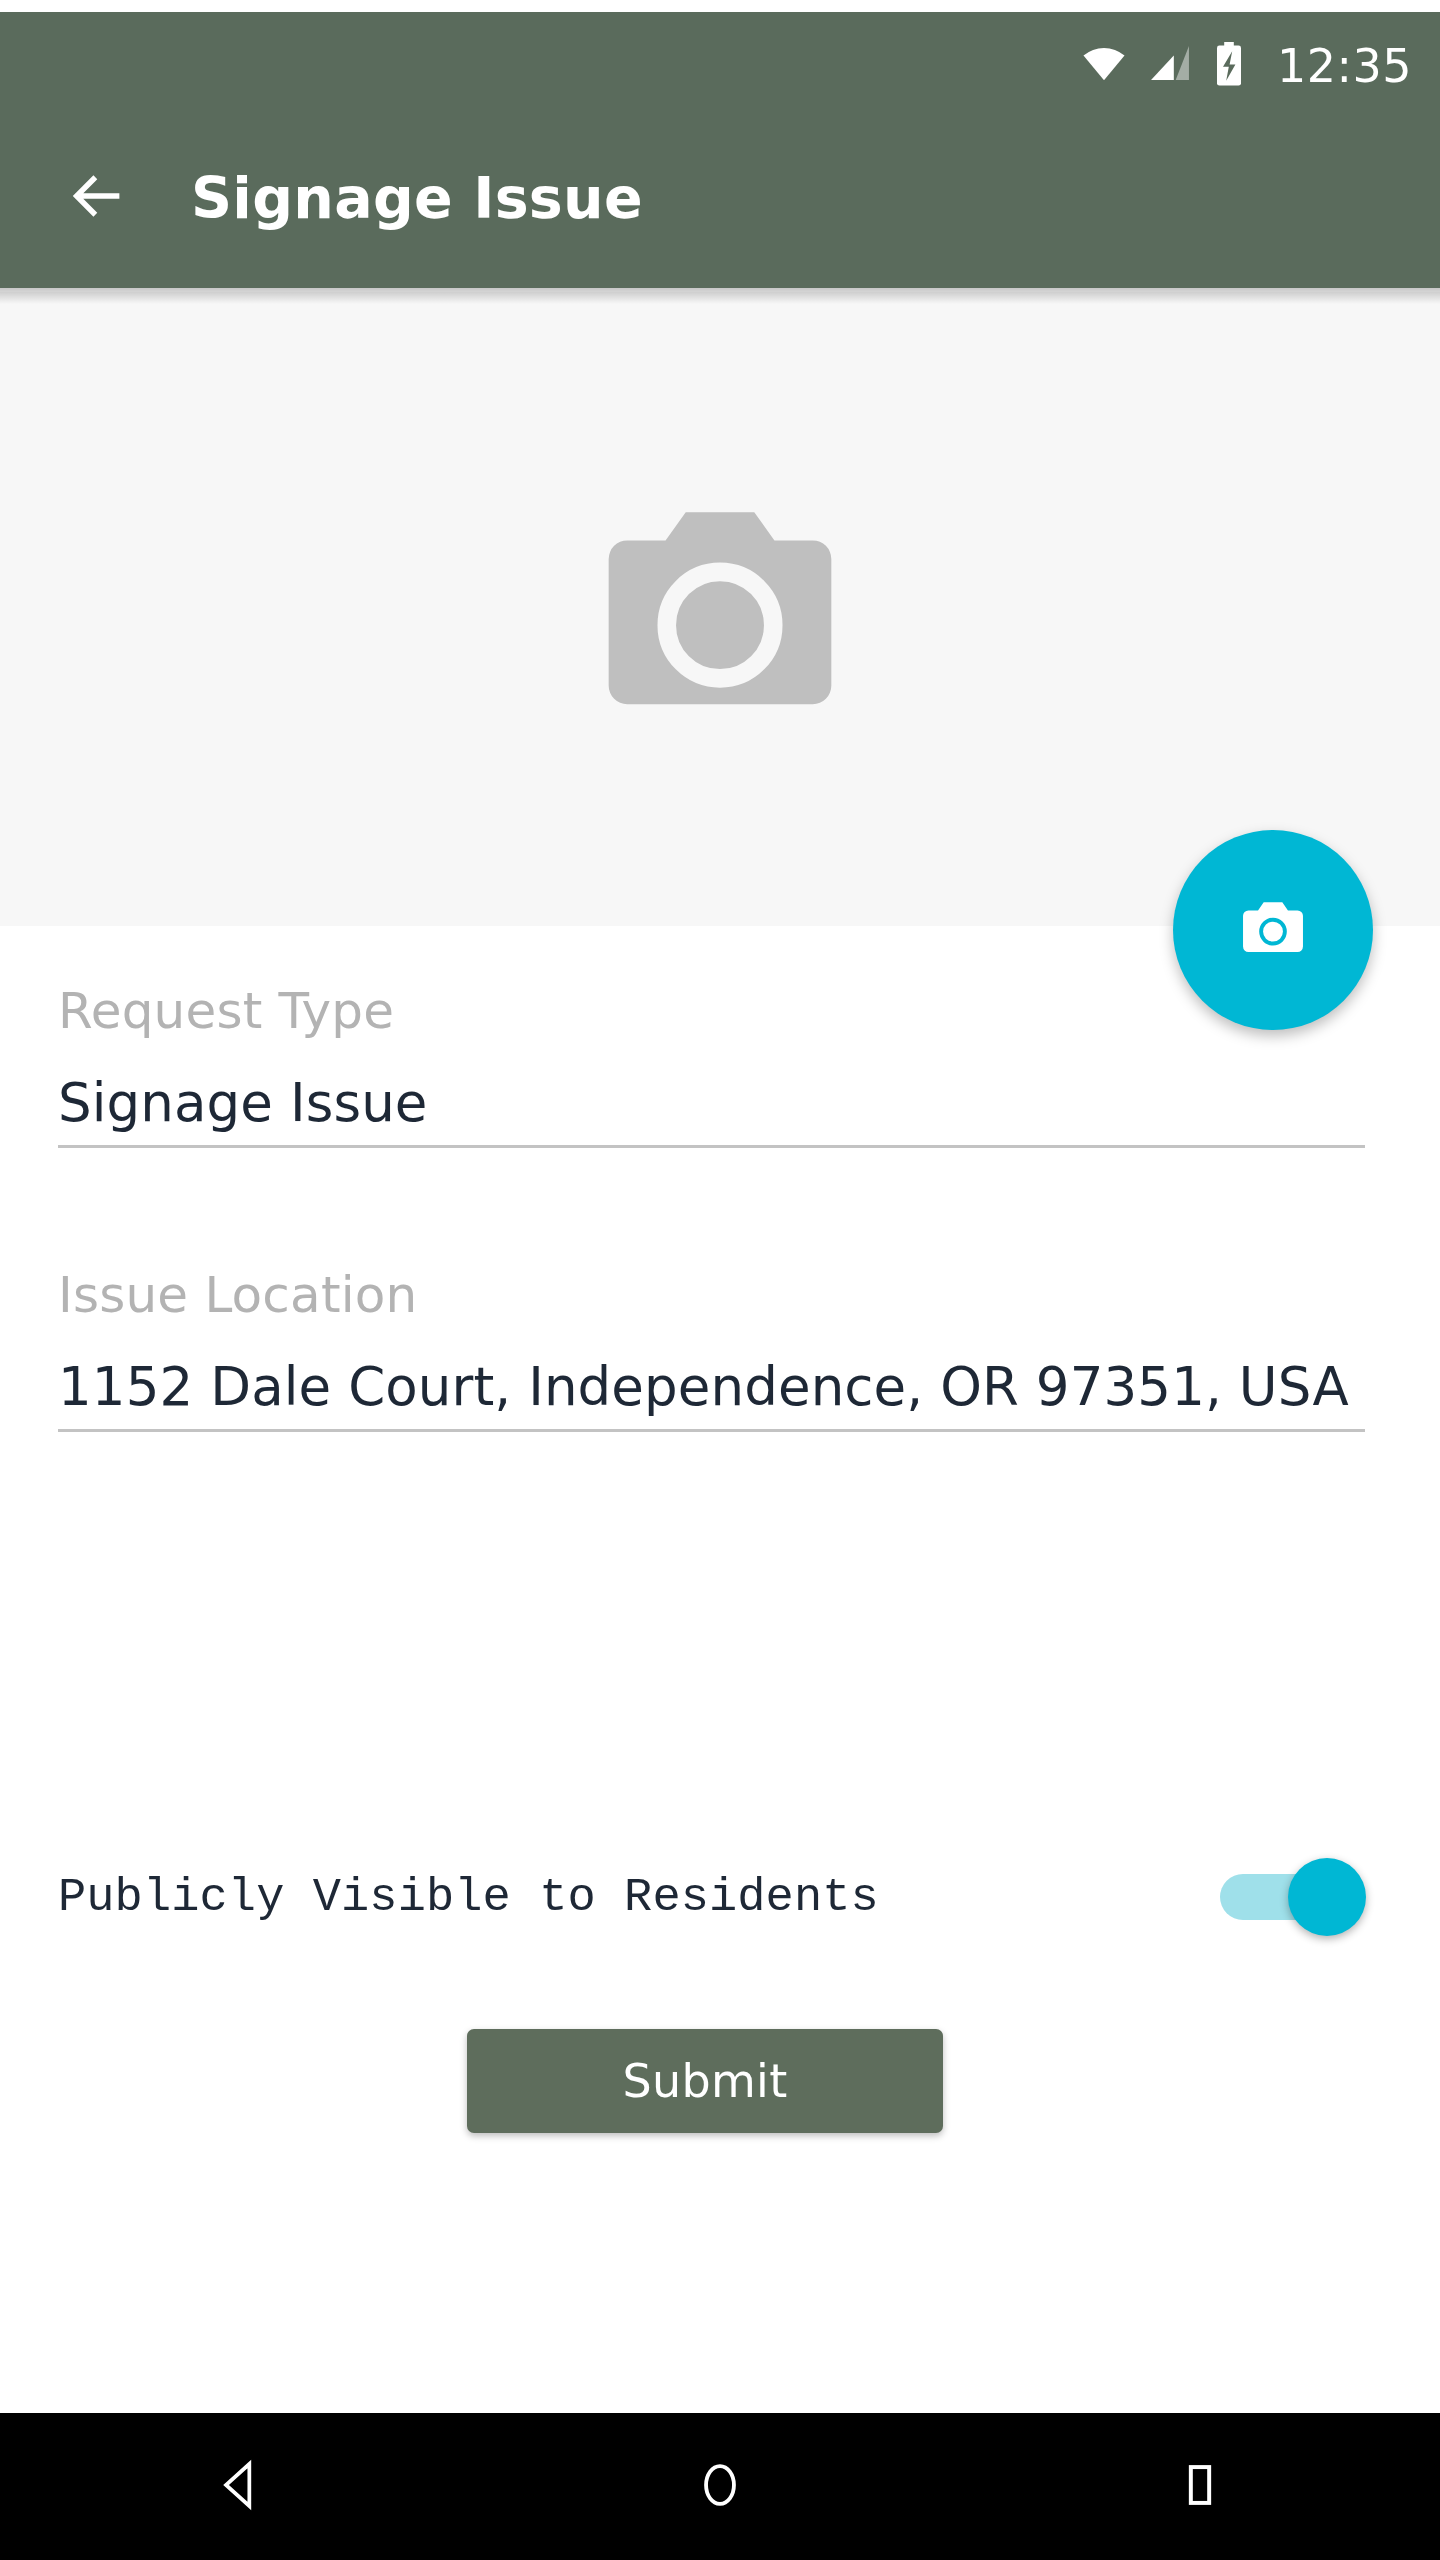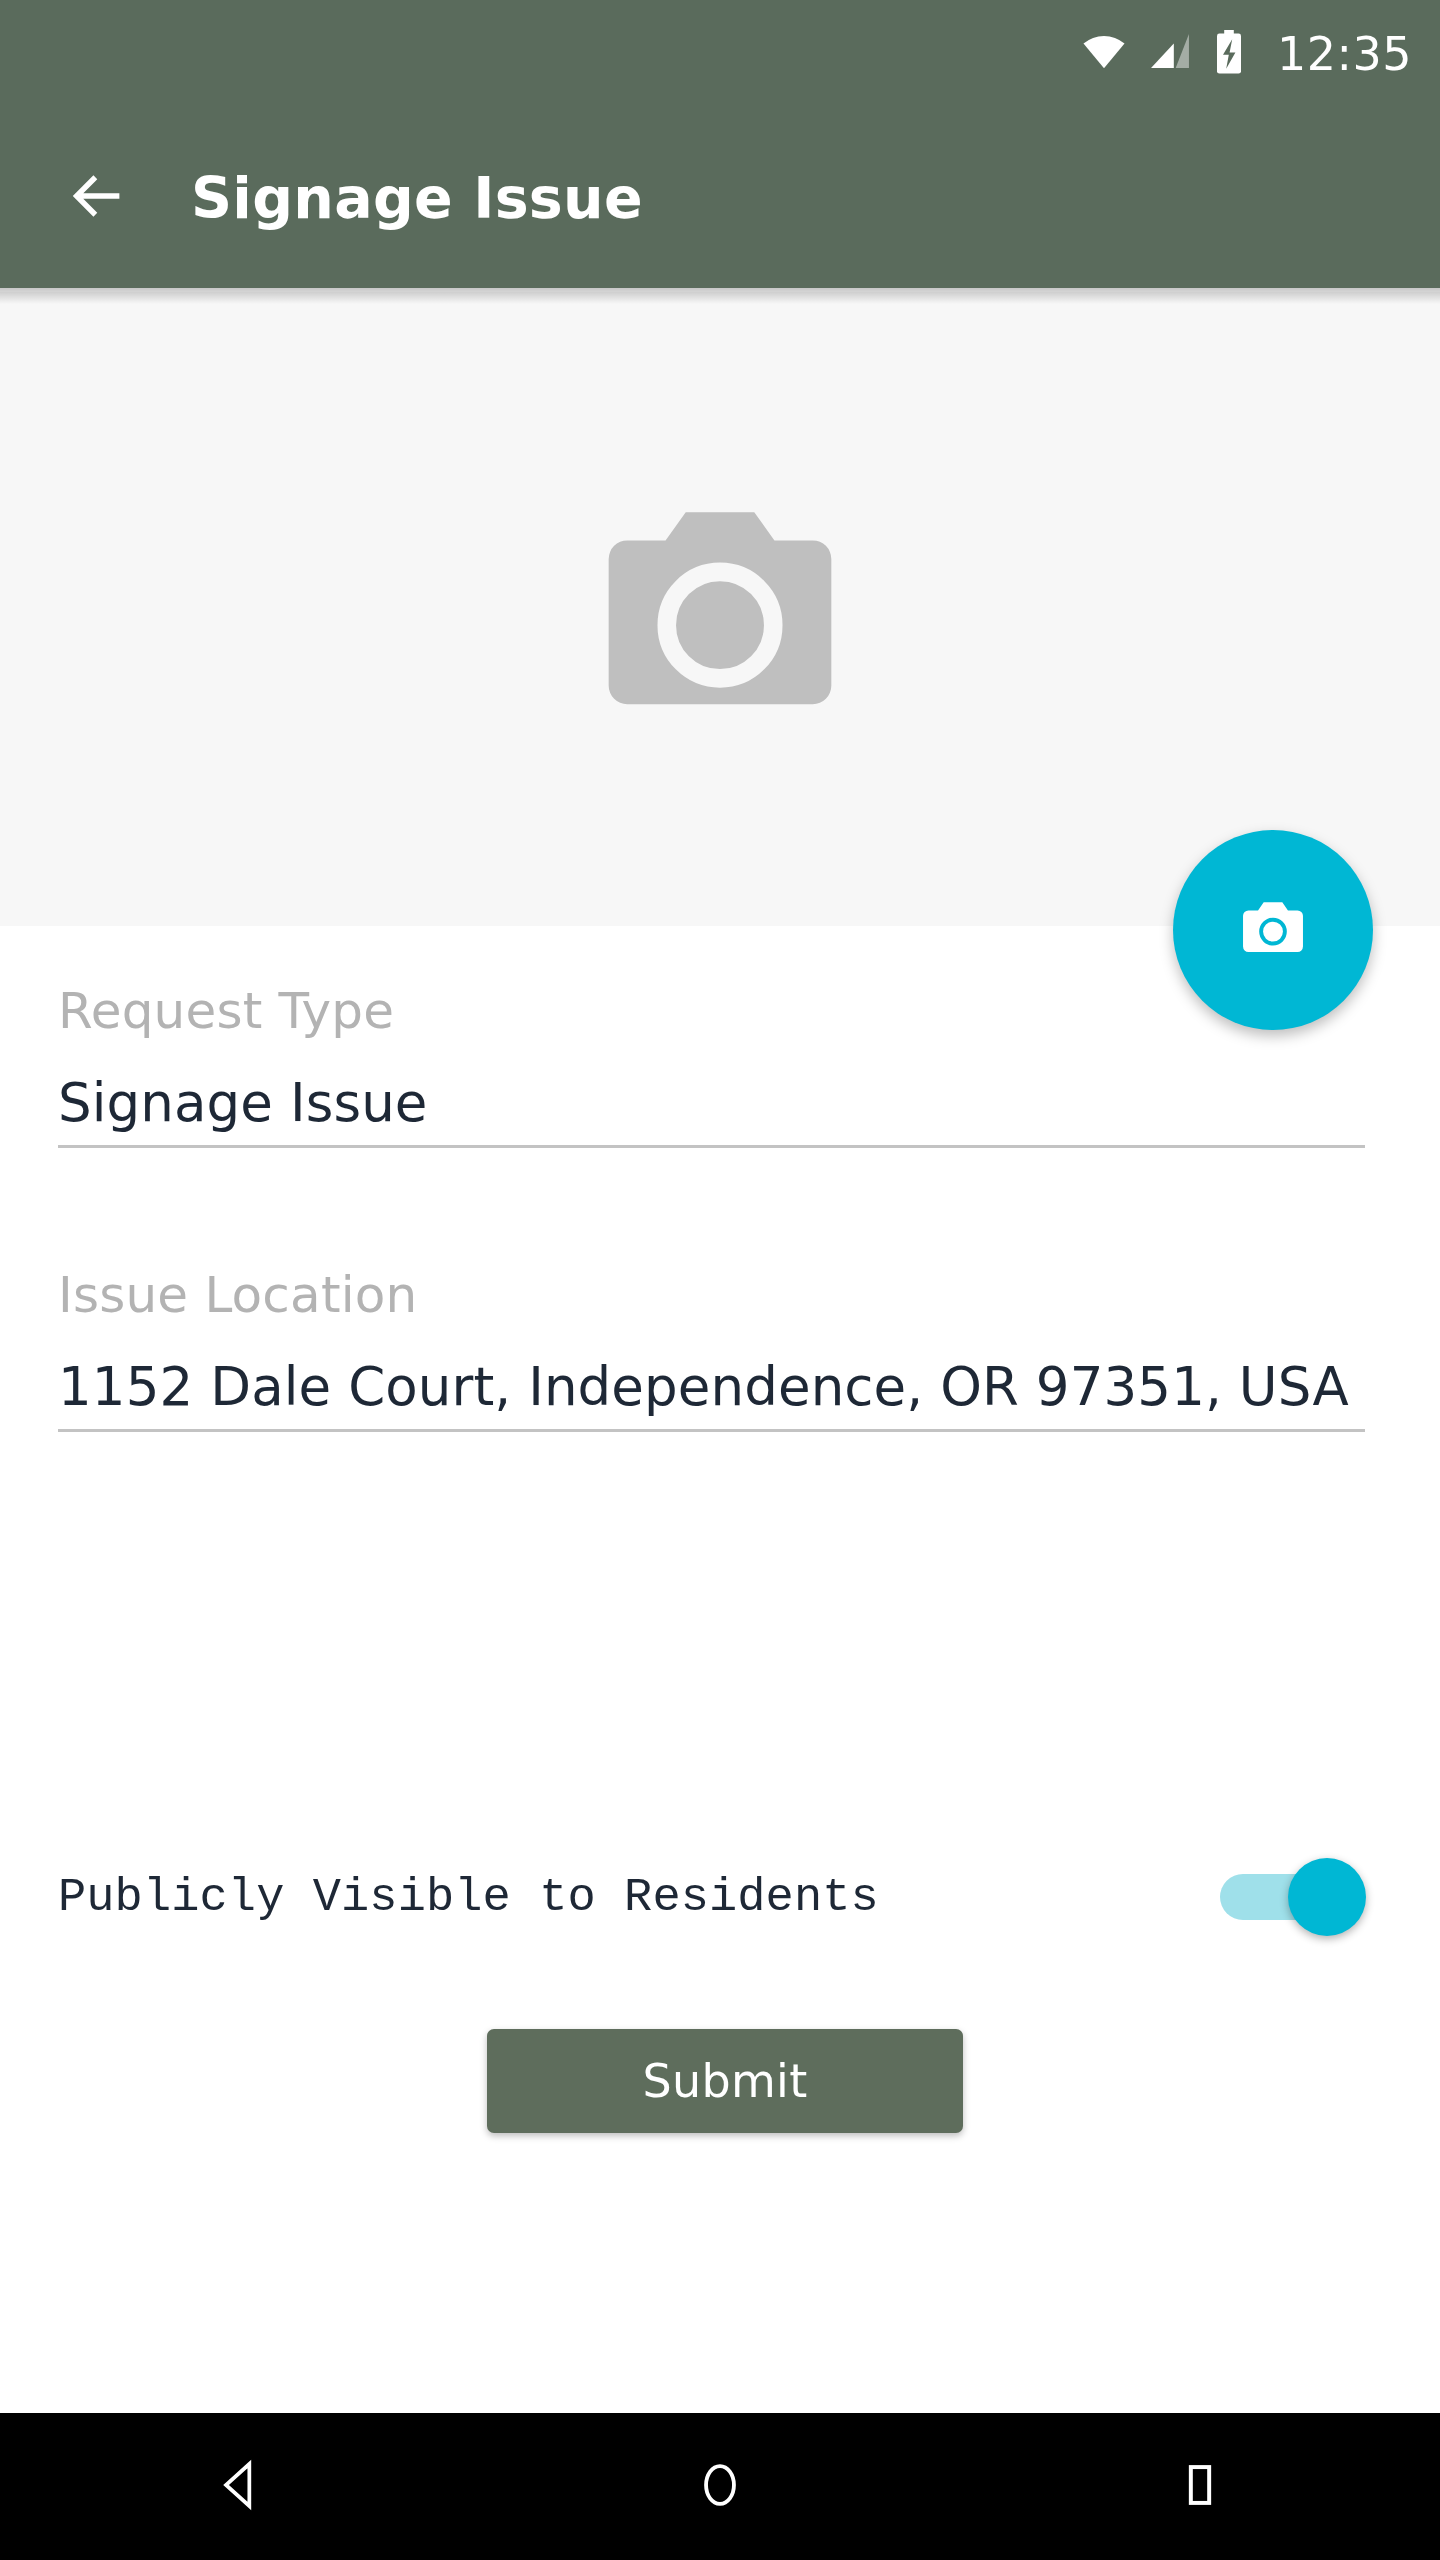--- a/index.html
+++ b/index.html
@@ -11,21 +11,21 @@
     height: 2560px;
     background: #ffffff;
     font-family: "DejaVu Sans", "Liberation Sans", sans-serif;
     overflow: hidden;
     position: relative;
   }
 
   
   #status-bar {
     position: absolute;
-    top: 0; left: 0;
+    top: 12px; left: 0;
     width: 1440px;
     height: 108px;
     background: #5a6b5c;
     display: flex;
     align-items: center;
     justify-content: flex-end;
     padding-right: 28px;
     box-sizing: border-box;
   }
   #status-bar .sb-icons {
@@ -184,21 +184,21 @@
     height: 78px;
     border-radius: 50%;
     background: #00b7d4;
     box-shadow: 0 3px 8px rgba(0,0,0,0.30);
   }
 
   
   #submit-button {
     position: absolute;
     top: 2029px;
-    left: 487px;
+    left: 467px;
     width: 476px;
     height: 104px;
     background: #5e6d5c;
     border: none;
     border-radius: 7px;
     color: #ffffff;
     font-size: 46px;
     font-family: "DejaVu Sans", "Liberation Sans", sans-serif;
     letter-spacing: 0.3px;
     box-shadow: 0 3px 7px rgba(0,0,0,0.26);

